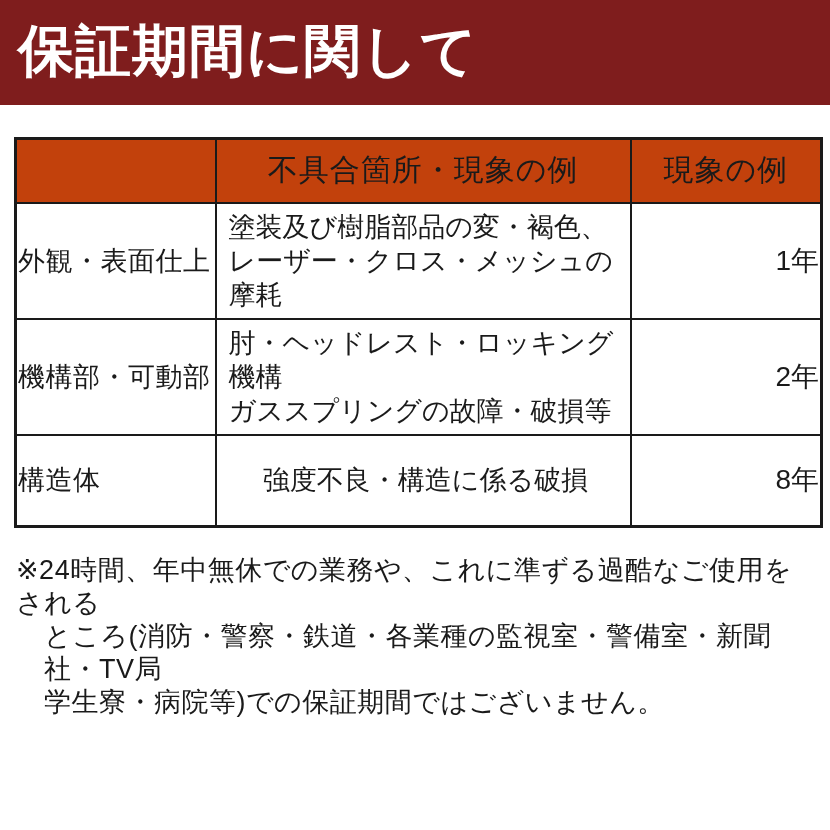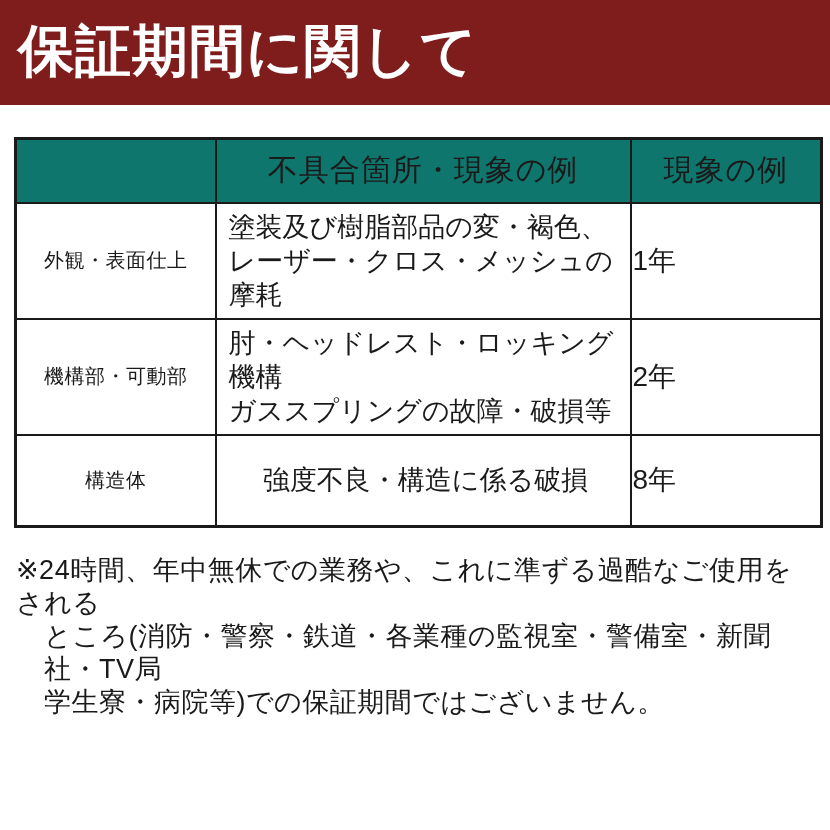--- a/index.html
+++ b/index.html
@@ -47,42 +47,41 @@
     border: 2px solid #1a1a1a;
     box-sizing: border-box;
     vertical-align: middle;
   }
   col.c-cat    { width: 200px; }
   col.c-ex     { width: 415px; }
   col.c-period { width: 191px; }
 
   table.warranty thead th {
     height: 64px;
-    background: #0f766e;
+    background: #c2410c;
     font-size: 30px;
     font-weight: normal;
     text-align: center;
     letter-spacing: 1px;
   }
   table.warranty tbody tr { height: 92px; }
 
   td.cell-category {
-    text-align: center;
-    font-size: 20px;
+    font-size: 27px;
     letter-spacing: 0.5px;
   }
   td.cell-examples {
     font-size: 27px;
     line-height: 34px;
     padding: 6px 8px 6px 12px;
     text-align: left;
   }
   td.cell-examples.center { text-align: center; padding-left: 13px; }
   td.cell-period {
-    text-align: left;
+    text-align: right;
     font-size: 28px;
   }
 
   
   .notes {
     margin: 26px 12px 0 16px;
   }
   .note {
     font-size: 27px;
     line-height: 33px;

